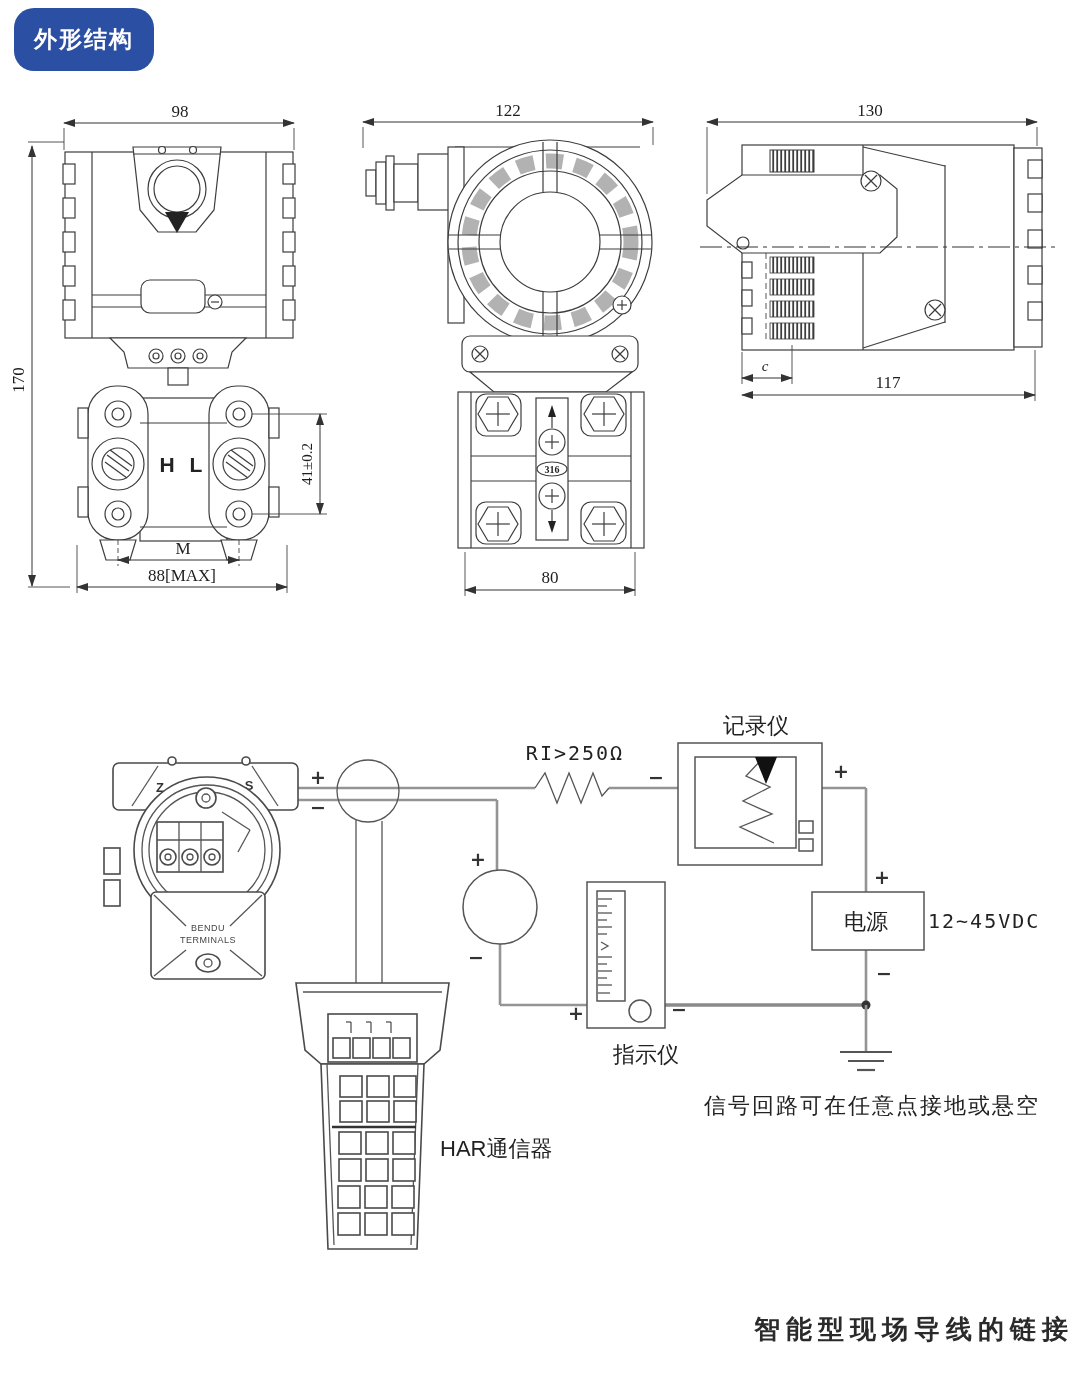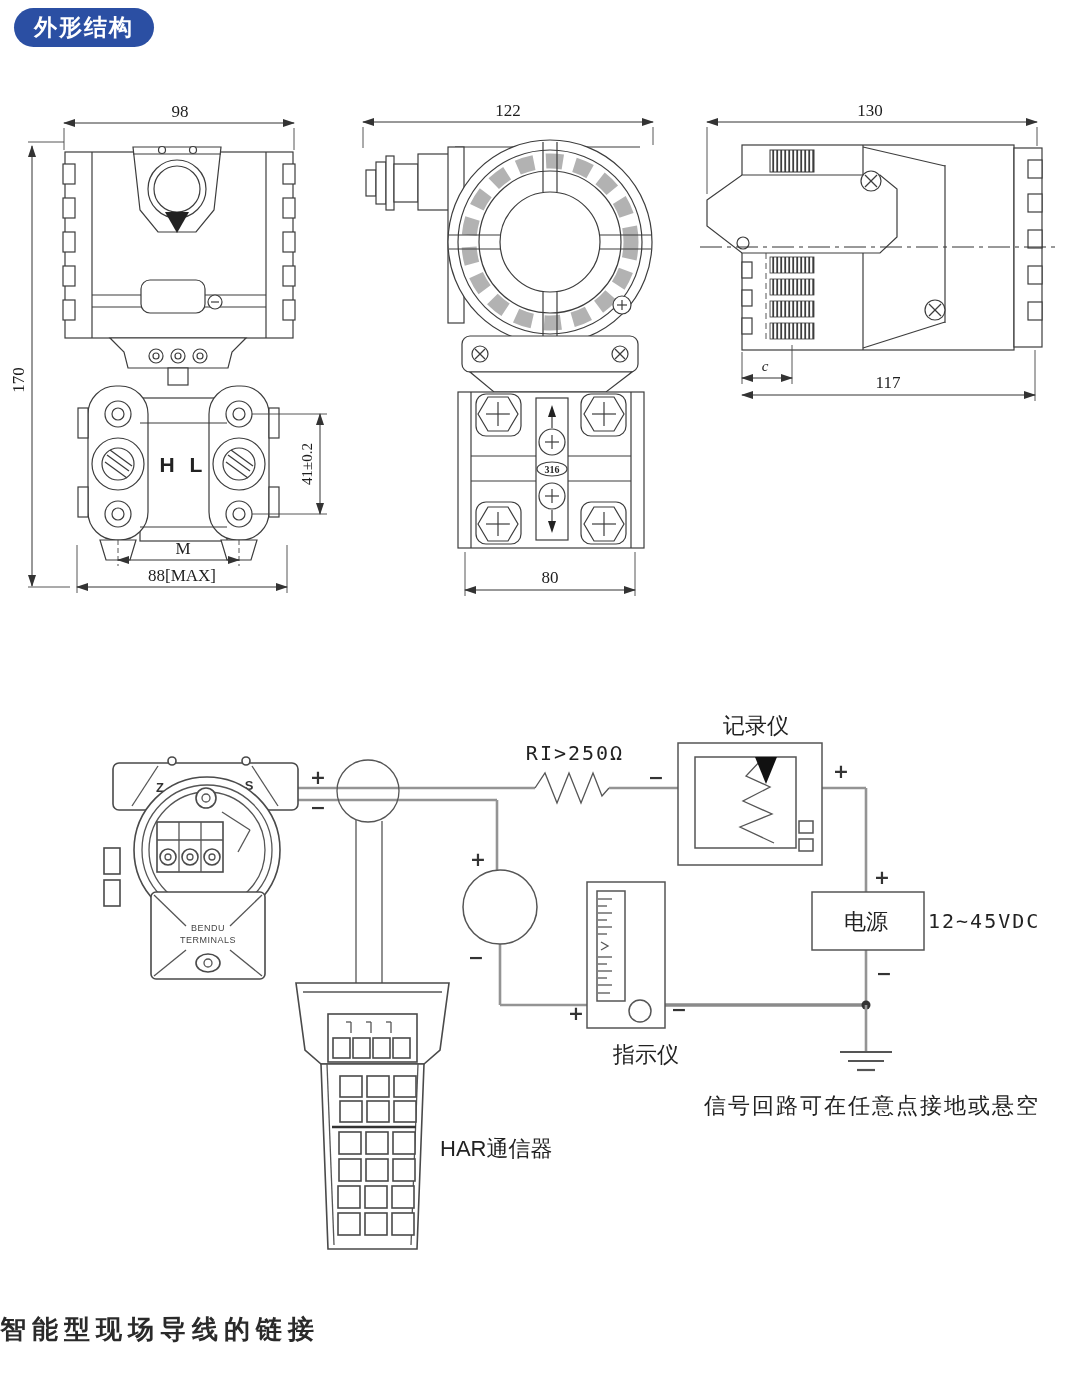--- a/index.html
+++ b/index.html
@@ -1,21 +1,21 @@
 <!DOCTYPE html>
 <html><head>
 <meta charset="utf-8">
 <style>
   html,body{margin:0;padding:0;background:#e8e8e8;}
   .page{position:relative;width:1074px;height:1380px;background:#ffffff;margin:0 auto;
         font-family:"Liberation Sans",sans-serif;overflow:hidden;}
   .badge{position:absolute;left:14px;top:8px;background:#2b4fa3;color:#fff;
          font-weight:bold;font-size:23px;letter-spacing:2px;line-height:1;
-         padding:8px 20px;border-radius:20px;}
-  .caption{position:absolute;left:0;top:1312px;width:100%;text-align:left;
+         padding:20px 20px;border-radius:20px;}
+  .caption{position:absolute;left:0;top:1312px;width:100%;text-align:right;
            font-size:26px;font-weight:bold;color:#2a2a2a;letter-spacing:6px;}
   svg{position:absolute;left:0;}
   
   .s{stroke:#3d3d3d;fill:none;stroke-width:1.2;}
   .sw{stroke:#3d3d3d;fill:#fff;stroke-width:1.2;}
   .sw2{stroke:#4a4a4a;fill:#fff;stroke-width:1.6;}
   .dl{stroke:#333;fill:none;stroke-width:1;}   
   .xl{stroke:#444;fill:none;stroke-width:0.9;} 
   .wire{stroke:#949494;fill:none;stroke-width:2.6;}
   .wire2{stroke:#8a8a8a;fill:none;stroke-width:3.4;}

